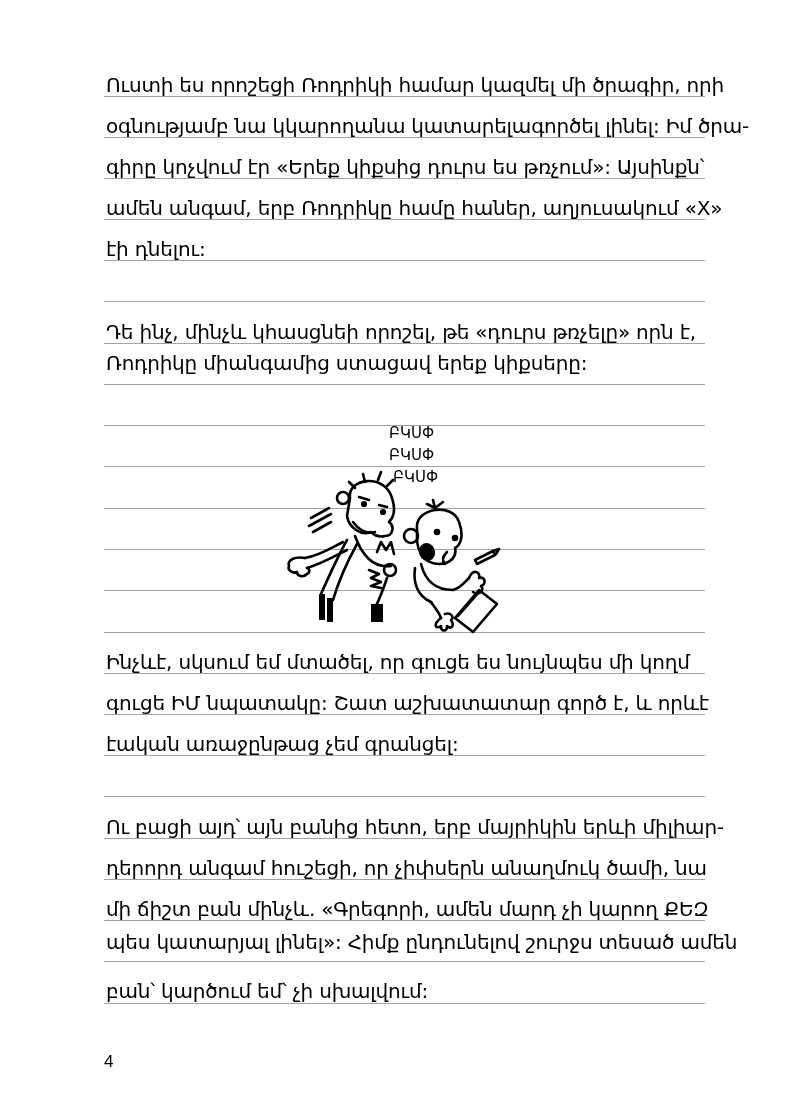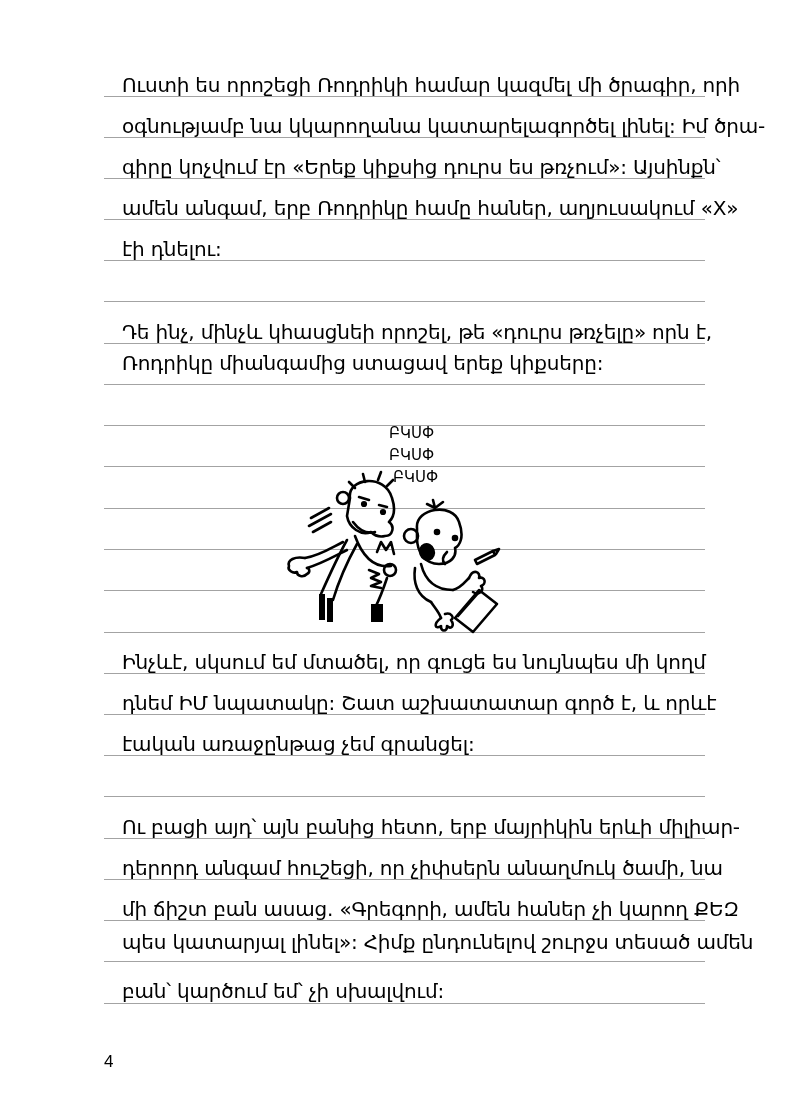--- a/index.html
+++ b/index.html
@@ -3,21 +3,21 @@
 <meta charset="utf-8">
 <style>
   html, body { margin: 0; padding: 0; background: #ffffff; }
   body { width: 810px; height: 1110px; position: relative; overflow: hidden;
          font-family: "DejaVu Sans", sans-serif; color: #000; }
   .page { position: absolute; left: 0; top: 0; width: 810px; height: 1110px; background: #fff; }
   .rule { position: absolute; left: 104px; width: 601px; height: 0;
           border-top: 1.5px solid #a3a3a3; }
   .text-line { position: absolute; left: 106px; width: 600px; height: 30px;
                font-size: 20px; line-height: 30px; white-space: nowrap;
-               letter-spacing: -0.2px; margin-left: 16px; }
+               letter-spacing: -0.2px; }
   .page-number { position: absolute; left: 104px; top: 1052px; font-size: 17px;
                  font-family: "Liberation Sans", sans-serif; }
   .illustration { position: absolute; left: 275px; top: 418px; width: 245px; height: 222px; }
   .sfx { font-family: "DejaVu Sans", sans-serif; font-size: 15px; fill: #000; }
 </style>
 </head>
 <body>
 
 <div class="page">
 
@@ -129,26 +129,26 @@
       <path d="M200 142 l18 -9 l2 4 l-18 9 Z"></path>
       <path d="M218 133 l6 -2 l-3 5"></path>
 
       <path d="M180 200 l24 -28 l18 14 l-24 28 Z"></path>
       <path d="M183 198 l22 -25"></path>
     </g>
   </svg>
 
   <div>
     <div class="text-line" style="top:647px">Ինչևէ, սկսում եմ մտածել, որ գուցե ես նույնպես մի կողմ</div>
-    <div class="text-line" style="top:688px">դնեմ ԻՄ նպատակը: Շատ աշխատատար գործ է, և որևէ</div>
+    <div class="text-line" style="top:688px">գուցե ԻՄ նպատակը: Շատ աշխատատար գործ է, և որևէ</div>
     <div class="text-line" style="top:729px">էական առաջընթաց չեմ գրանցել:</div>
   </div>
 
   <div>
     <div class="text-line" style="top:812px">Ու բացի այդ՝ այն բանից հետո, երբ մայրիկին երևի միլիար-</div>
     <div class="text-line" style="top:853px">դերորդ անգամ հուշեցի, որ չիփսերն անաղմուկ ծամի, նա</div>
-    <div class="text-line" style="top:894px">մի ճիշտ բան ասաց. «Գրեգորի, ամեն հաներ չի կարող ՔԵԶ</div>
+    <div class="text-line" style="top:894px">մի ճիշտ բան մինչև. «Գրեգորի, ամեն մարդ չի կարող ՔԵԶ</div>
     <div class="text-line" style="top:927px">պես կատարյալ լինել»: Հիմք ընդունելով շուրջս տեսած ամեն</div>
     <div class="text-line" style="top:976px">բան՝ կարծում եմ՝ չի սխալվում:</div>
   </div>
 
   <div class="page-number">4</div>
 </div>
 
 </body></html>

